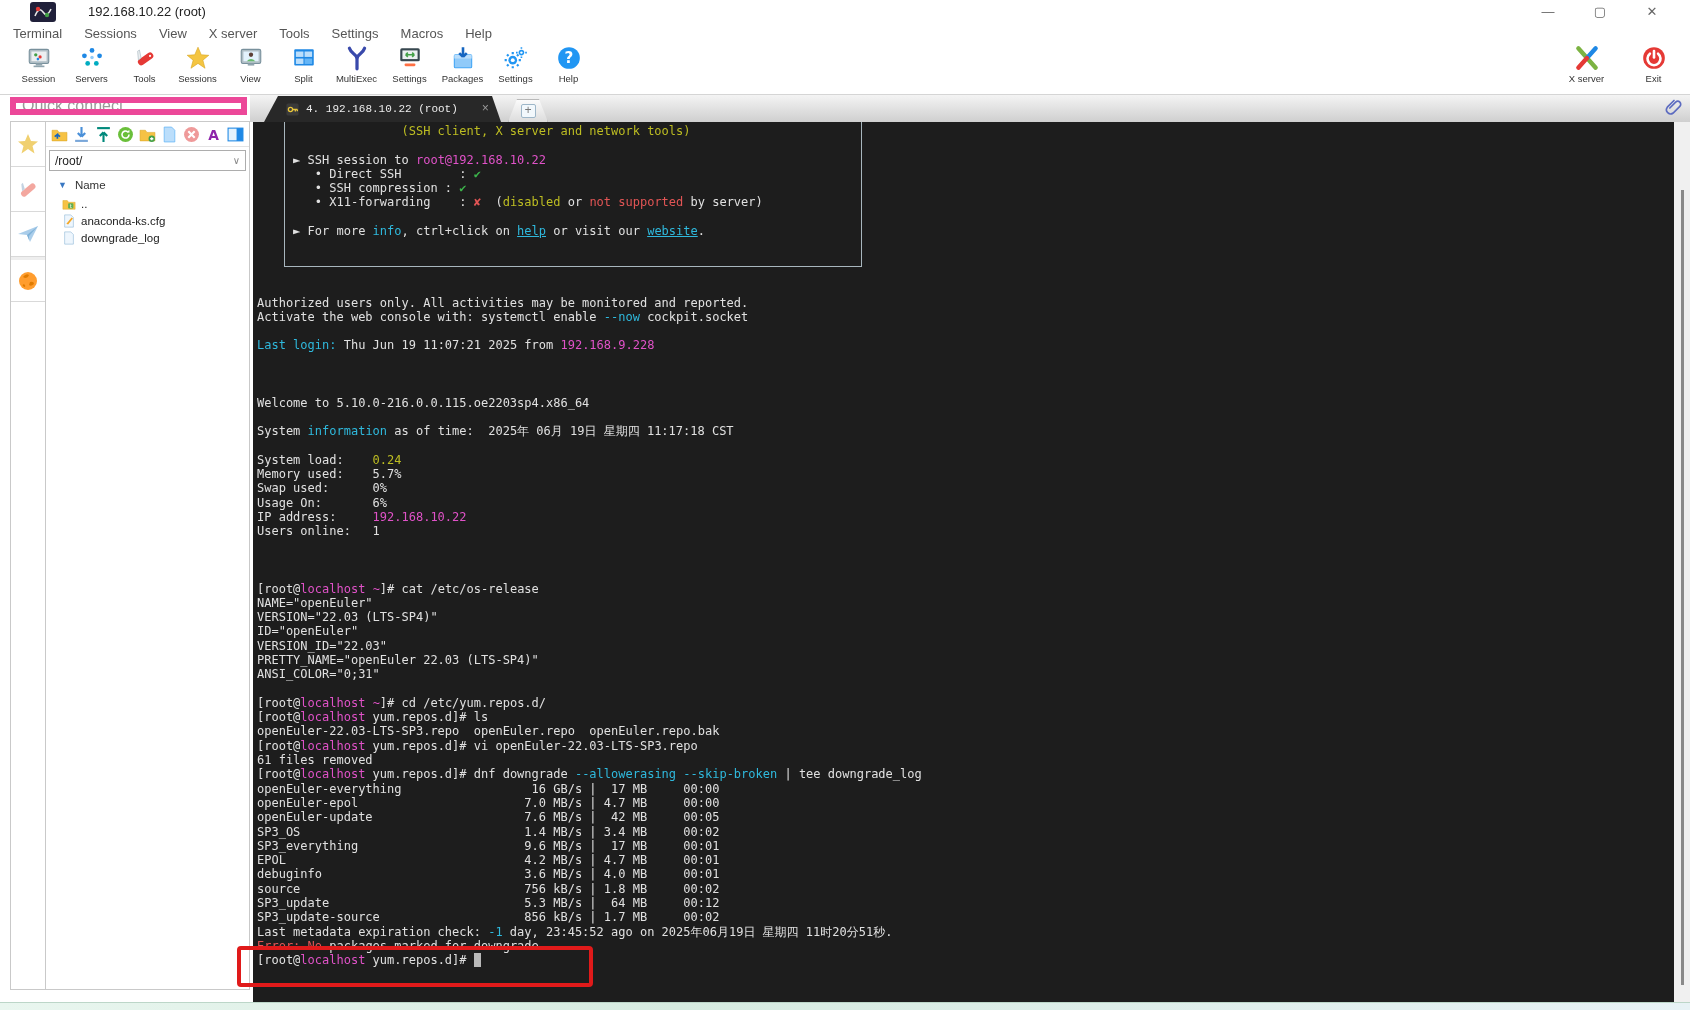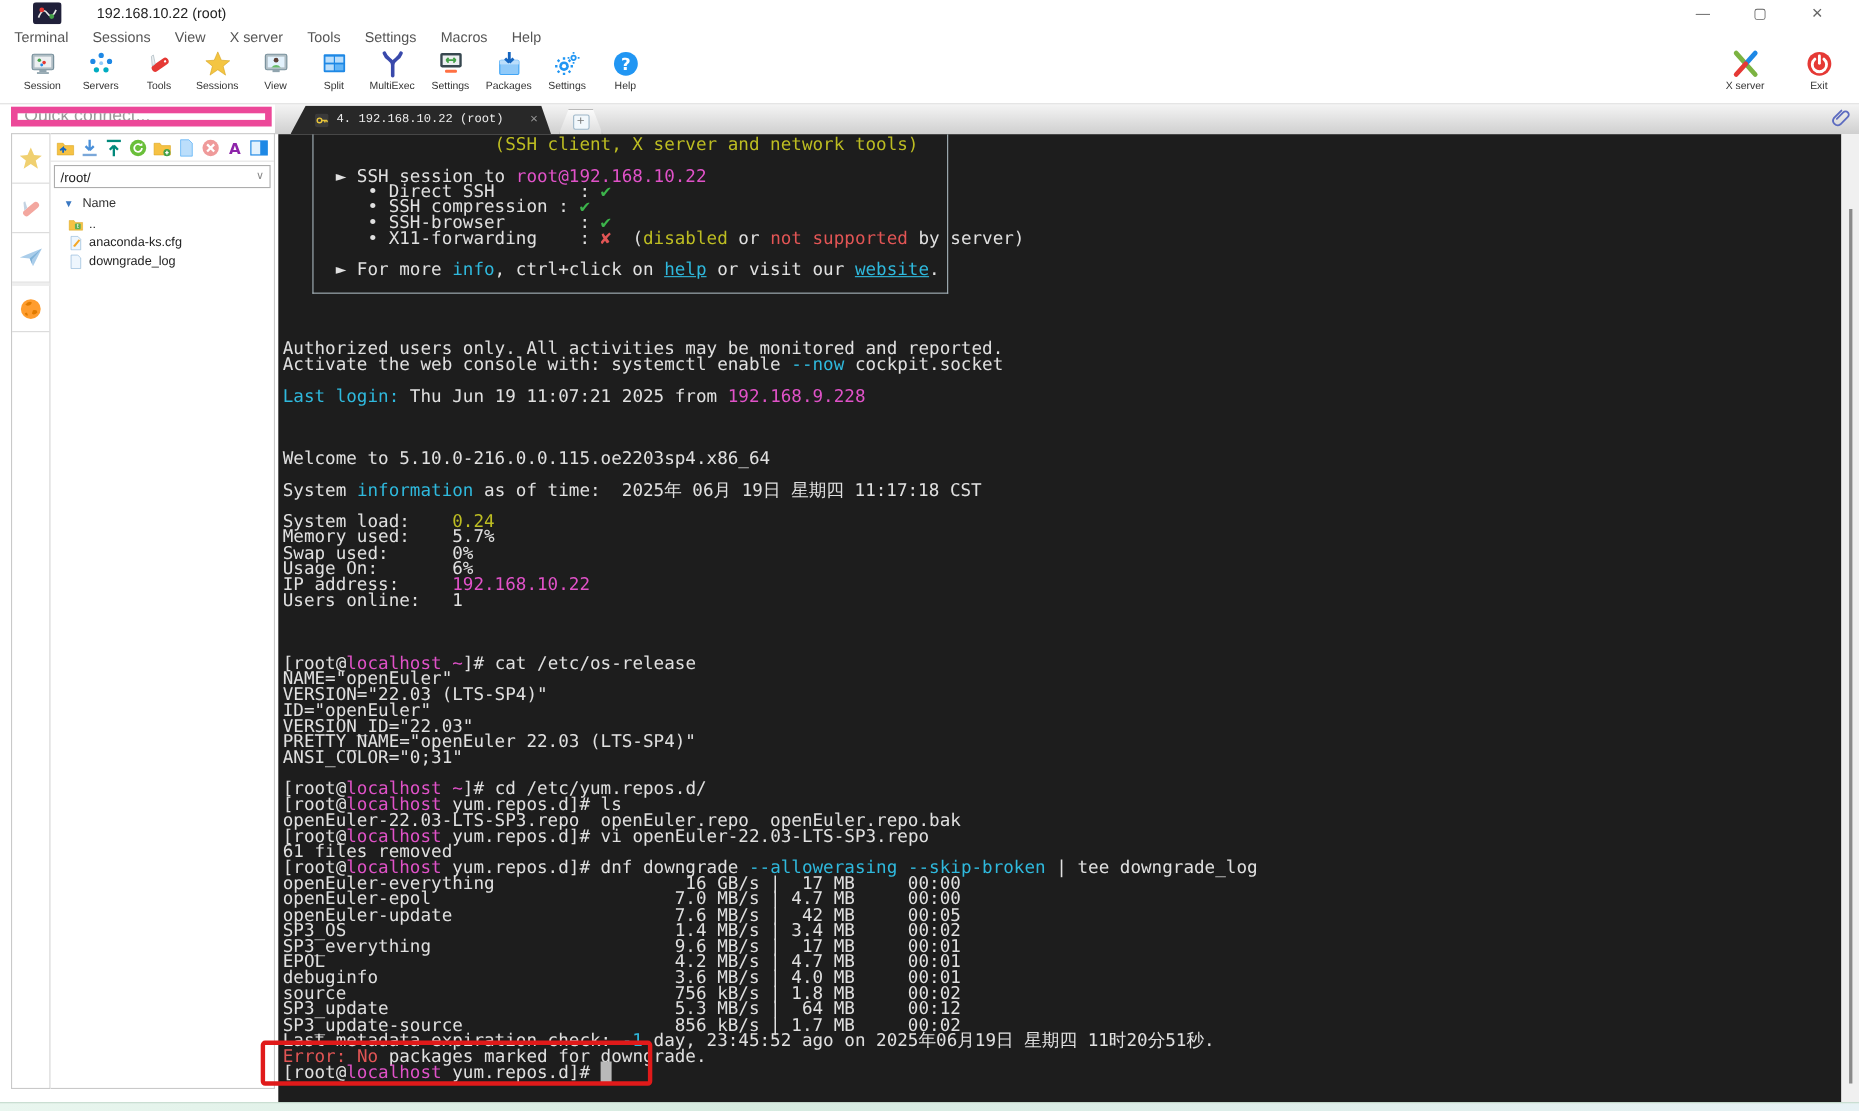--- a/index.html
+++ b/index.html
@@ -71,21 +71,21 @@
     clip-path:polygon(9px 0, calc(100% - 9px) 0, 100% 100%, 0 100%);
     display:flex; align-items:center; justify-content:center; }
   #new-tab .plus { font-size:12px; color:#777; border:1px solid #9db6c8; background:#f2f8fc;
     width:15px; height:14px; line-height:12px; text-align:center; border-radius:2px; }
   #paperclip { position:absolute; right:6px; top:2px; width:20px; height:22px; }
 
   
   #terminal { position:absolute; left:253px; top:122px; width:1421px; height:880px;
     background:var(--term-bg,#1d1d1d); overflow:hidden; }
   #terminal-lines { position:absolute; left:4px; top:2px;
-    font-family:"DejaVu Sans Mono","DejaVu Sans",monospace; font-size:16px; }
+    font-family:"DejaVu Sans Mono","DejaVu Sans",monospace; font-size:12px; }
   .term-line { height:14.3px; line-height:14.3px; white-space:pre; }
   .t-w { color:var(--term-fg,#e0e0e0); }
   .t-y { color:var(--c-yellow,#bdbd22); }
   .t-c { color:var(--c-cyan,#2fb9dd); }
   .t-m { color:var(--c-magenta,#e052c8); }
   .t-g { color:var(--c-green,#3cb44b); }
   .t-r { color:var(--c-red,#e25555); }
   .t-u { color:var(--c-cyan,#2fb9dd); text-decoration:underline; }
   .t-cur { background:#b9b9b9; color:transparent; }
 
@@ -378,21 +378,20 @@
       </svg>
   </div>
 
   <div id="terminal">
     <div id="terminal-lines">
         <div class="term-line"><span class="t-w">                    </span><span class="t-y">(SSH client, X server and network tools)</span></div>
         <div class="term-line"></div>
         <div class="term-line"><span class="t-w">     ► SSH session to </span><span class="t-m">root@192.168.10.22</span></div>
         <div class="term-line"><span class="t-w">        • Direct SSH        : </span><span class="t-g">✔</span></div>
         <div class="term-line"><span class="t-w">        • SSH compression : </span><span class="t-g">✔</span></div>
-        <div class="term-line"><span class="t-w">        • SSH-browser       : </span><span class="t-g">✔</span></div>
         <div class="term-line"><span class="t-w">        • X11-forwarding    : </span><span class="t-r">✘</span><span class="t-w">  (</span><span class="t-y">disabled</span><span class="t-w"> or </span><span class="t-r">not supported</span><span class="t-w"> by server)</span></div>
         <div class="term-line"></div>
         <div class="term-line"><span class="t-w">     ► For more </span><span class="t-c">info</span><span class="t-w">, ctrl+click on </span><span class="t-u">help</span><span class="t-w"> or visit our </span><span class="t-u">website</span><span class="t-w">.</span></div>
         <div class="term-line"></div>
         <div class="term-line"></div>
         <div class="term-line"></div>
         <div class="term-line"></div>
         <div class="term-line"><span class="t-w">Authorized users only. All activities may be monitored and reported.</span></div>
         <div class="term-line"><span class="t-w">Activate the web console with: systemctl enable </span><span class="t-c">--now</span><span class="t-w"> cockpit.socket</span></div>
         <div class="term-line"></div>

